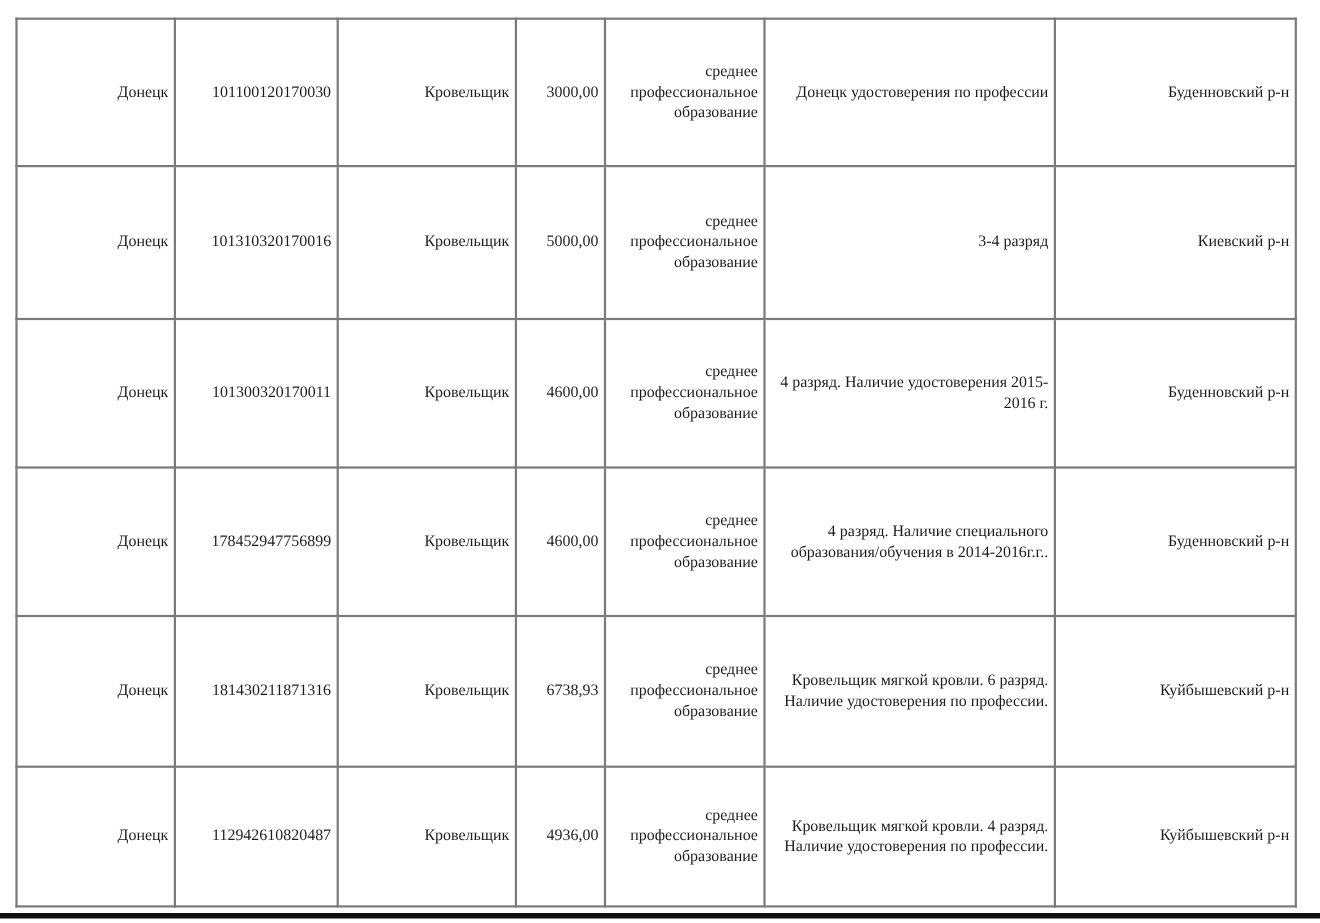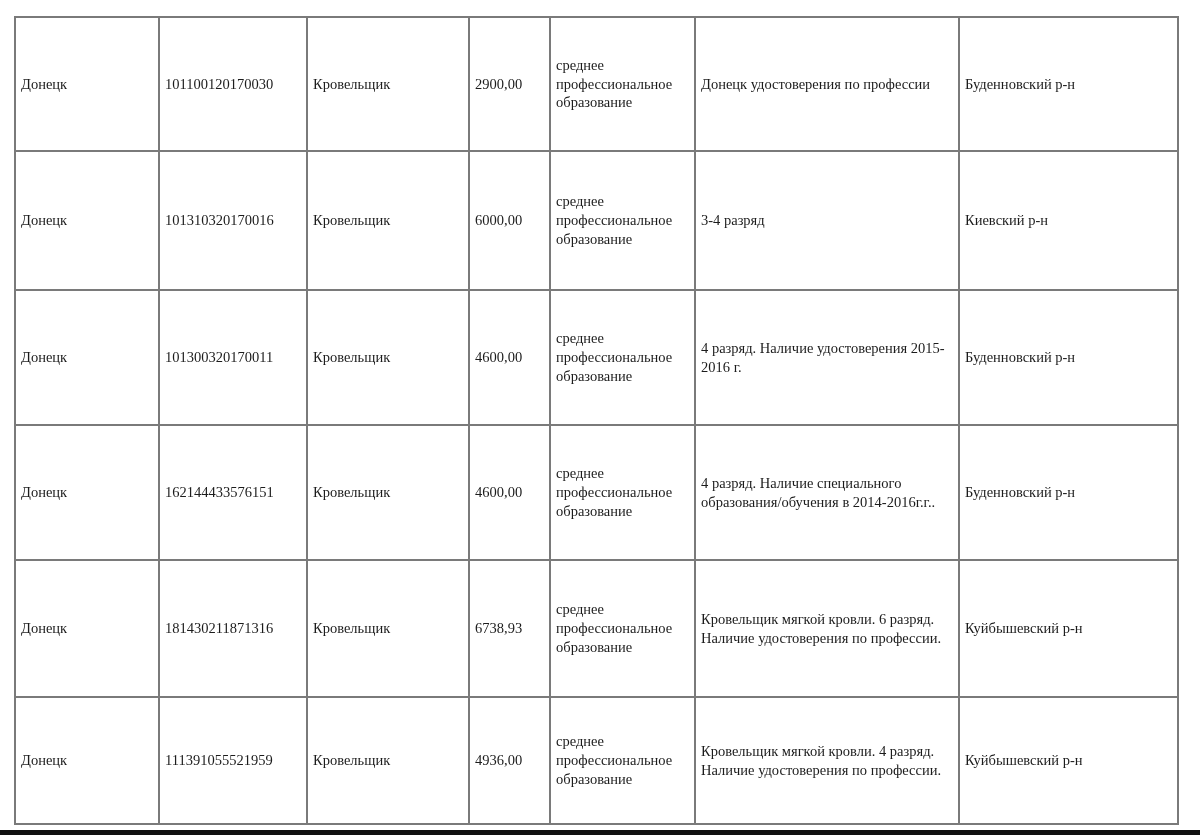--- a/index.html
+++ b/index.html
@@ -21,21 +21,21 @@
     width: 1163px;
     border-collapse: collapse;
     table-layout: fixed;
     font-family: "Liberation Serif", "DejaVu Serif", serif;
     font-size: 14.5px;
     color: #1c1c1c;
     line-height: 1.3;
   }
   table.doc-table td {
     border: 2px solid #7a7a7a;
-    text-align: left;
+    text-align: right;
     vertical-align: middle;
     padding: 2px 5px;
     overflow: hidden;
     word-wrap: break-word;
     margin-left: 40px;
   }
   
   col.c1 { width: 144px; }
   col.c2 { width: 148px; }
   col.c3 { width: 162px; }
@@ -70,64 +70,64 @@
         <col class="c4">
       <col class="c5">
         <col class="c6">
         <col class="c7">
     </colgroup>
     <tbody>
       <tr class="r1">
         <td>Донецк</td>
         <td>101100120170030</td>
         <td>Кровельщик</td>
-        <td>2900,00</td>
+        <td>3000,00</td>
         <td>среднее профессиональное образование</td>
         <td>Донецк удостоверения по профессии</td>
         <td>Буденновский р-н</td>
       </tr>
       <tr class="r2">
         <td>Донецк</td>
         <td>101310320170016</td>
         <td>Кровельщик</td>
-        <td>6000,00</td>
+        <td>5000,00</td>
         <td>среднее профессиональное образование</td>
         <td>3-4 разряд</td>
         <td>Киевский р-н</td>
       </tr>
       <tr class="r3">
         <td>Донецк</td>
         <td>101300320170011</td>
         <td>Кровельщик</td>
         <td>4600,00</td>
         <td>среднее профессиональное образование</td>
         <td>4 разряд. Наличие удостоверения 2015-2016 г.</td>
         <td>Буденновский р-н</td>
       </tr>
       <tr class="r4">
         <td>Донецк</td>
-        <td>162144433576151</td>
+        <td>178452947756899</td>
         <td>Кровельщик</td>
         <td>4600,00</td>
         <td>среднее профессиональное образование</td>
         <td>4 разряд. Наличие специального образования/обучения в 2014-2016г.г..</td>
         <td>Буденновский р-н</td>
       </tr>
       <tr class="r5">
         <td>Донецк</td>
         <td>181430211871316</td>
         <td>Кровельщик</td>
         <td>6738,93</td>
         <td>среднее профессиональное образование</td>
         <td>Кровельщик мягкой кровли. 6 разряд. Наличие удостоверения по профессии.</td>
         <td>Куйбышевский р-н</td>
       </tr>
       <tr class="r6">
         <td>Донецк</td>
-        <td>111391055521959</td>
+        <td>112942610820487</td>
         <td>Кровельщик</td>
         <td>4936,00</td>
         <td>среднее профессиональное образование</td>
         <td>Кровельщик мягкой кровли. 4 разряд. Наличие удостоверения по профессии.</td>
         <td>Куйбышевский р-н</td>
       </tr>
     </tbody>
   </table>
 
   <div class="bottom-bar"></div>

